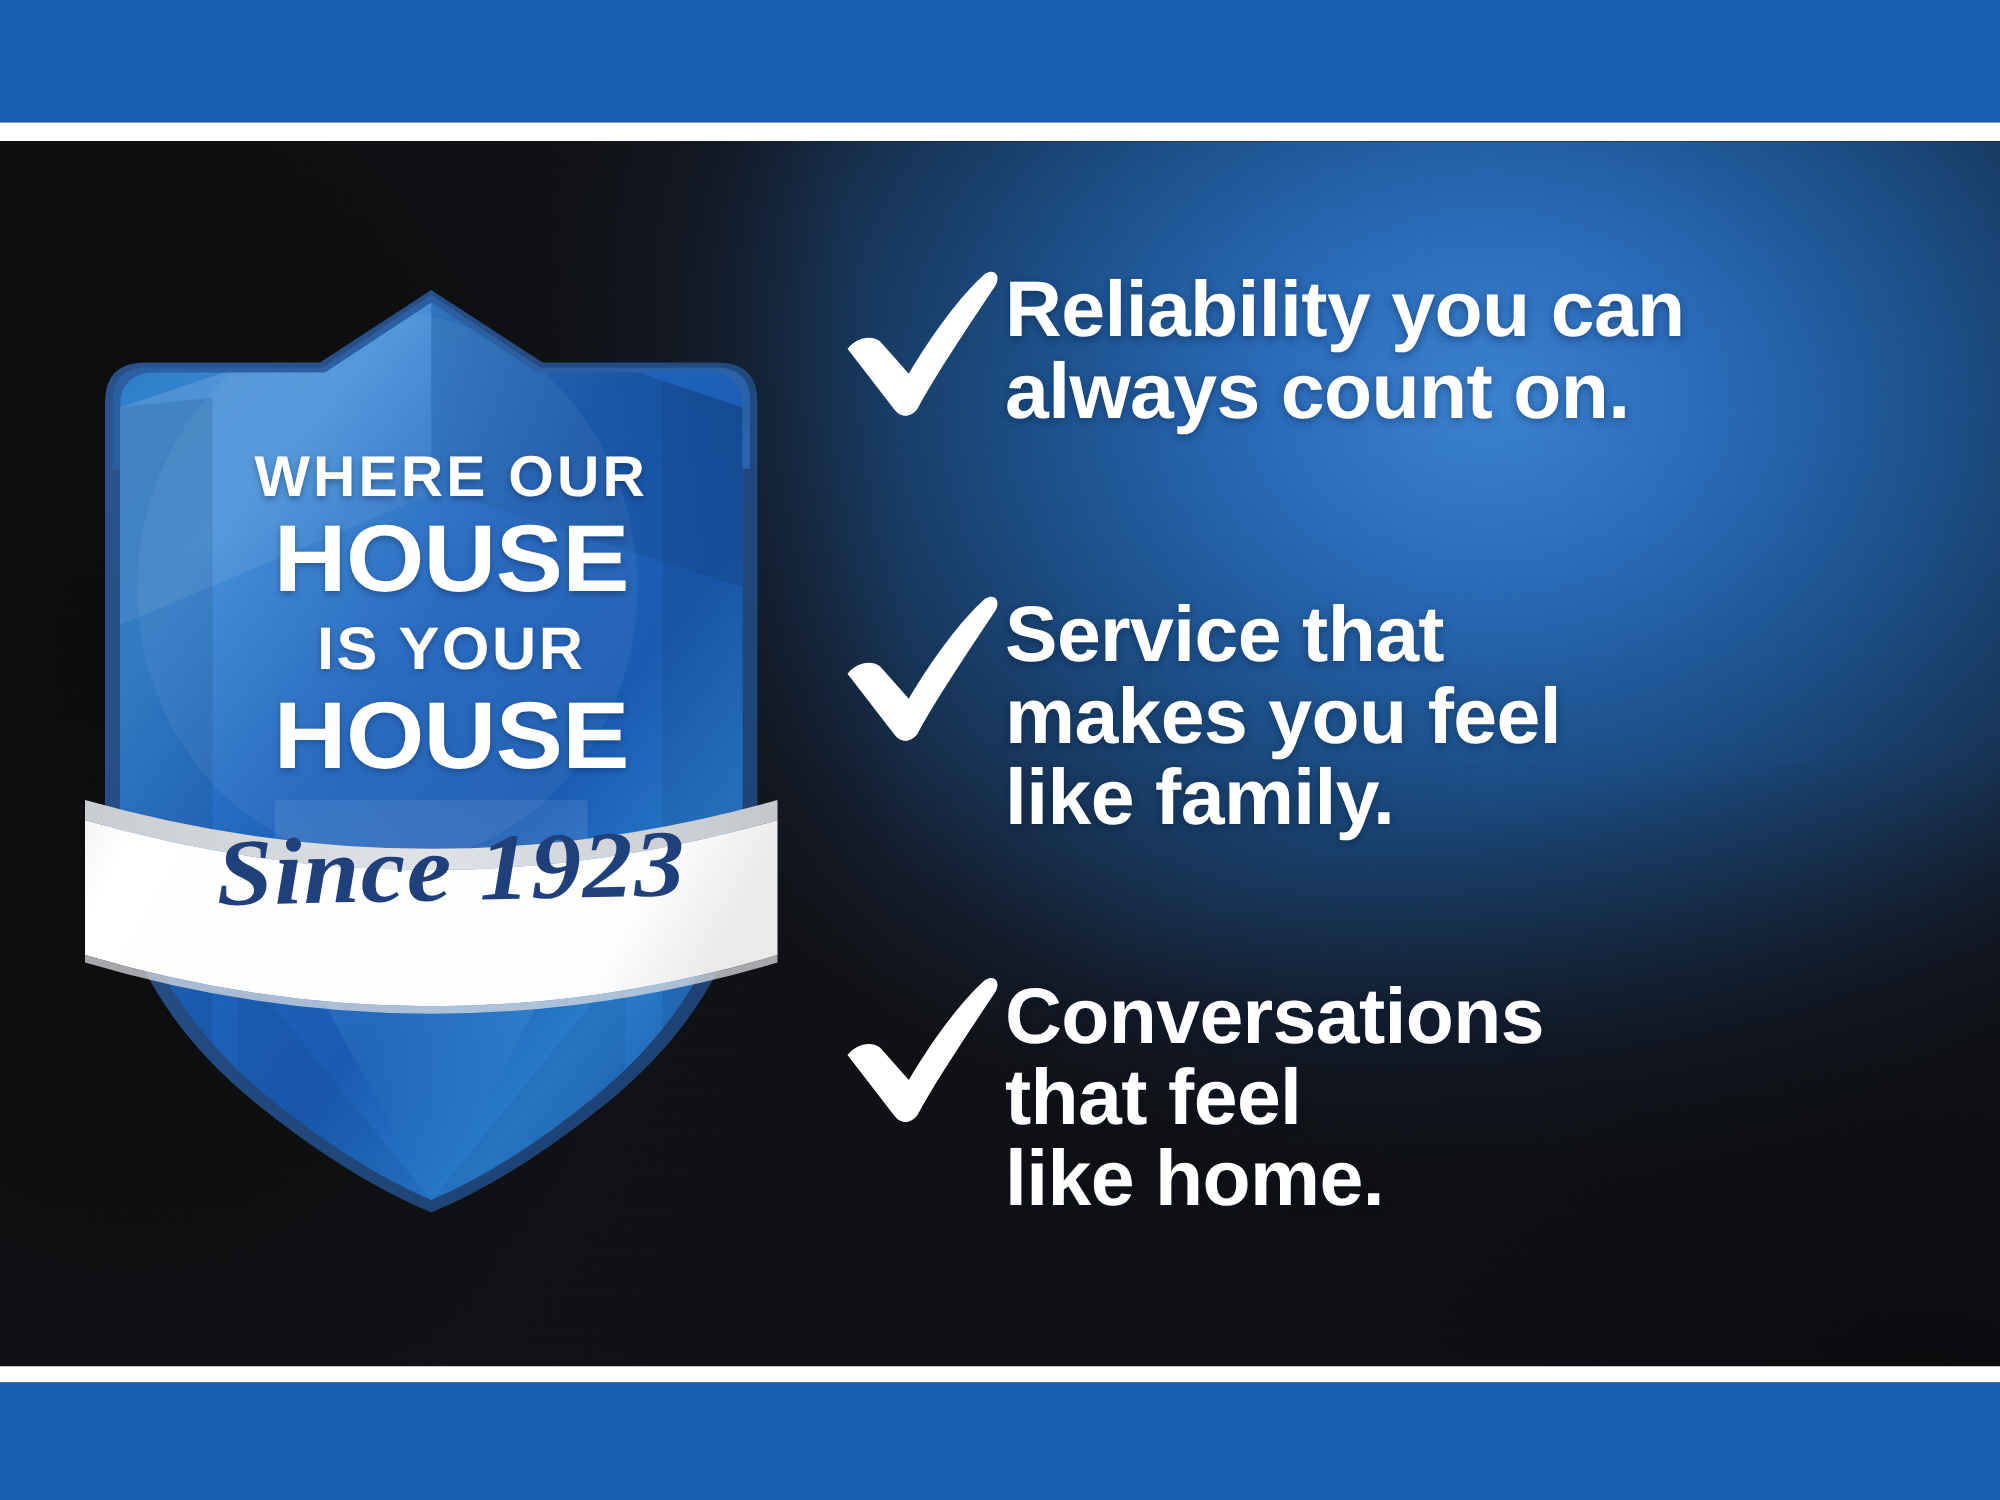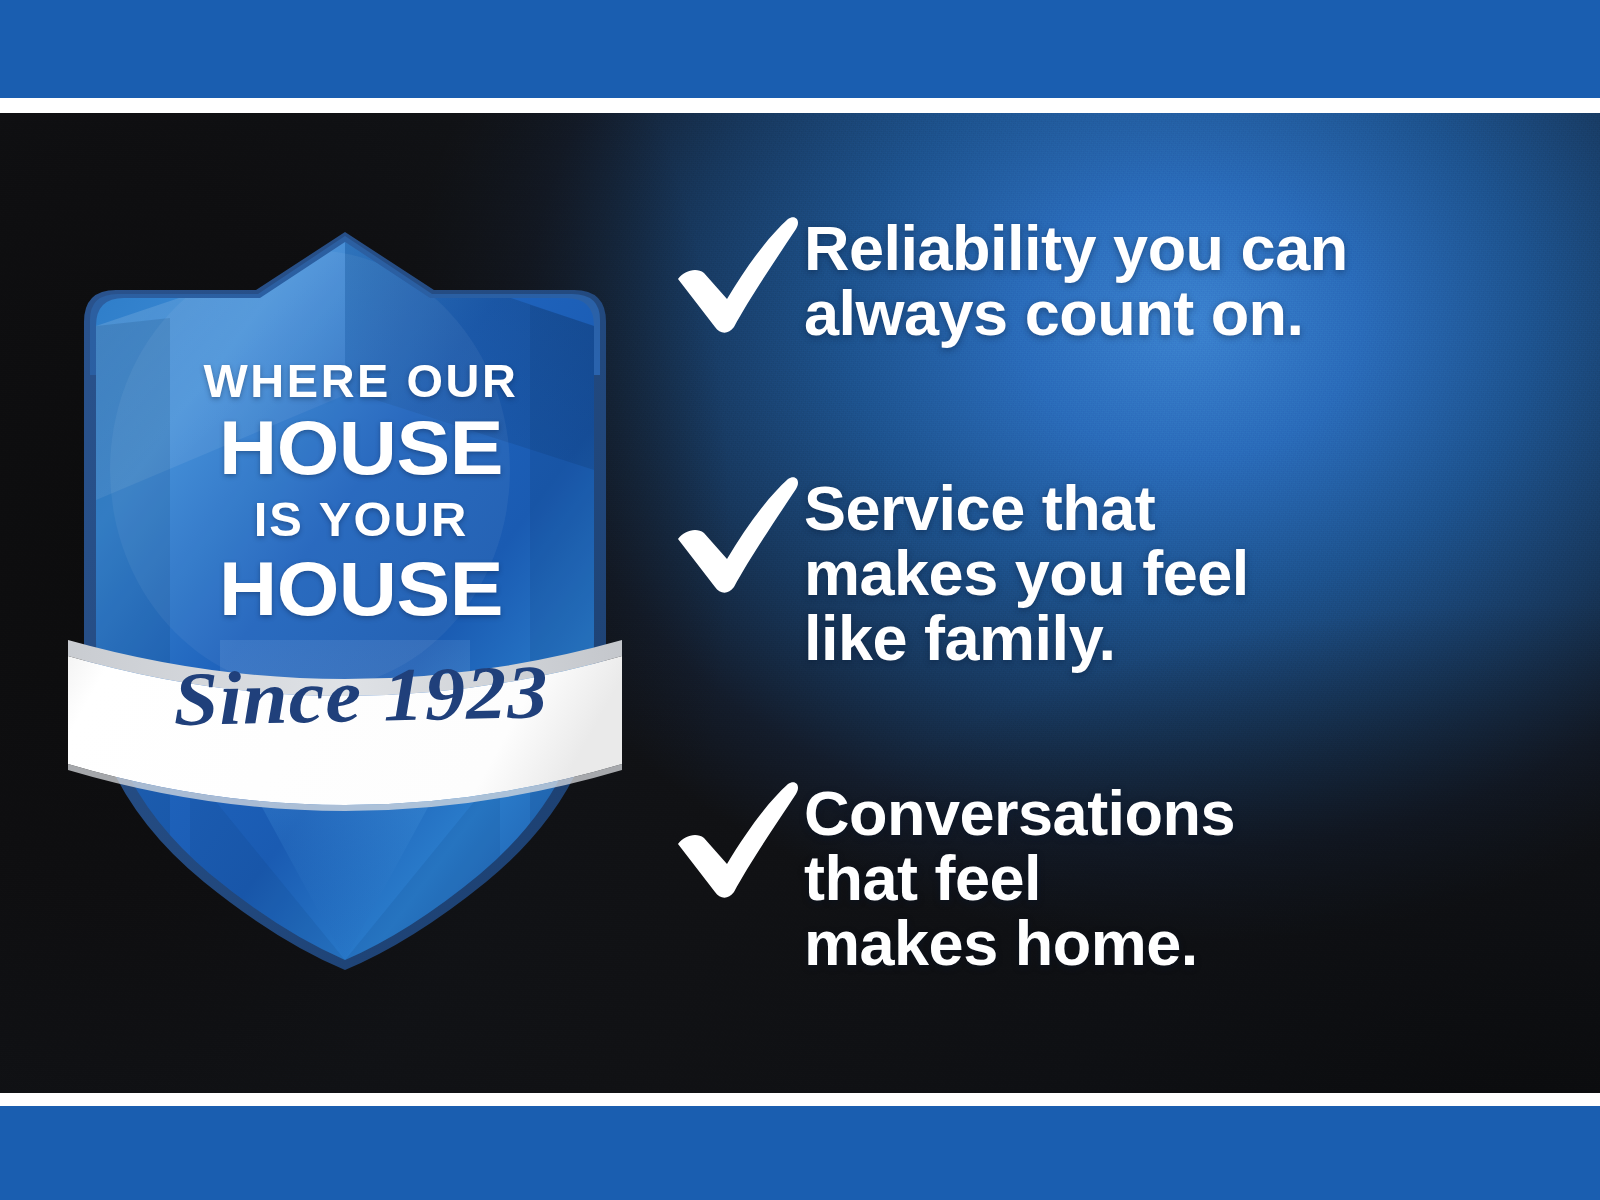--- a/index.html
+++ b/index.html
@@ -262,21 +262,21 @@
 
     <div class="bullet b3">
       <span class="check">
         <svg viewBox="0 0 132 118" xmlns="http://www.w3.org/2000/svg" aria-hidden="true">
           <path d="M10,64 C16,56 28,52 36,58 L59,84 C78,52 100,22 120,4
                    C128,-1 133,6 128,14 C104,50 80,86 66,112 C60,120 52,119 47,112 Z" fill="#ffffff"></path>
         </svg>
       </span>
       <div class="btext">Conversations
 that feel
-makes home.</div>
+like home.</div>
     </div>
 
   </div>
 
   <div class="bar-bottom-white"></div>
   <div class="bar-bottom"></div>
 
 </div>
 
 </body></html>

